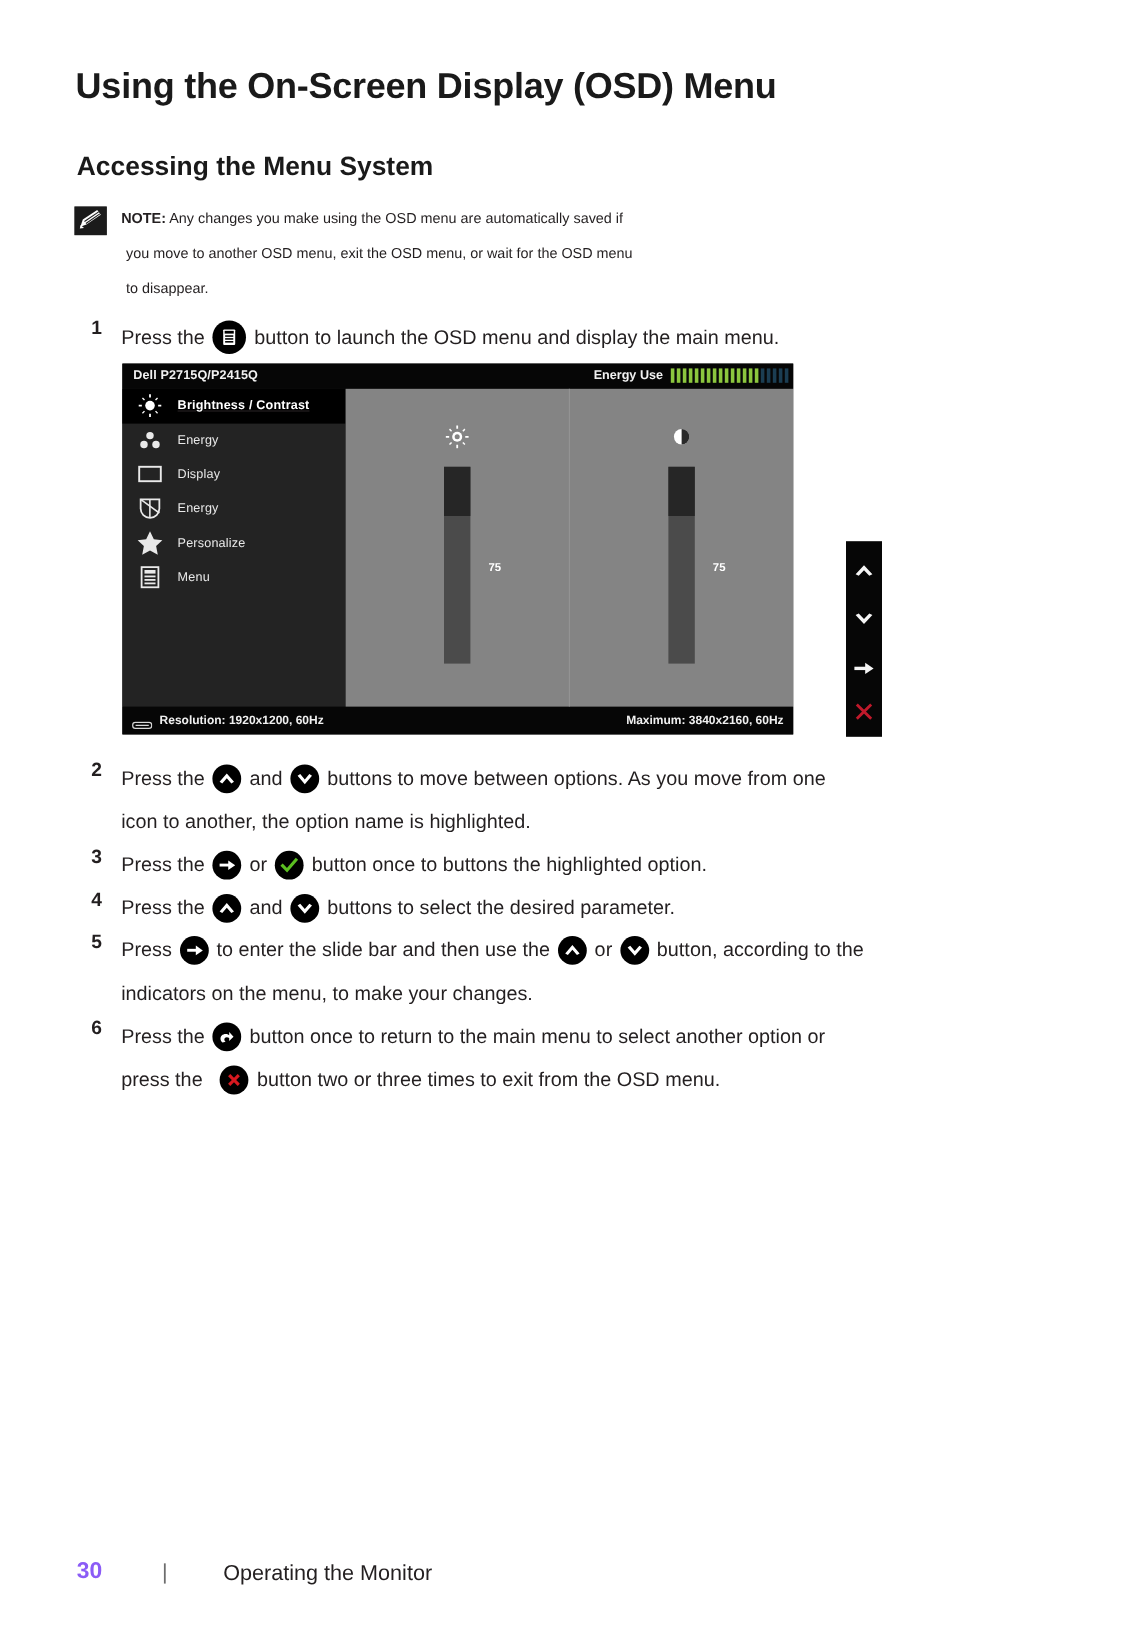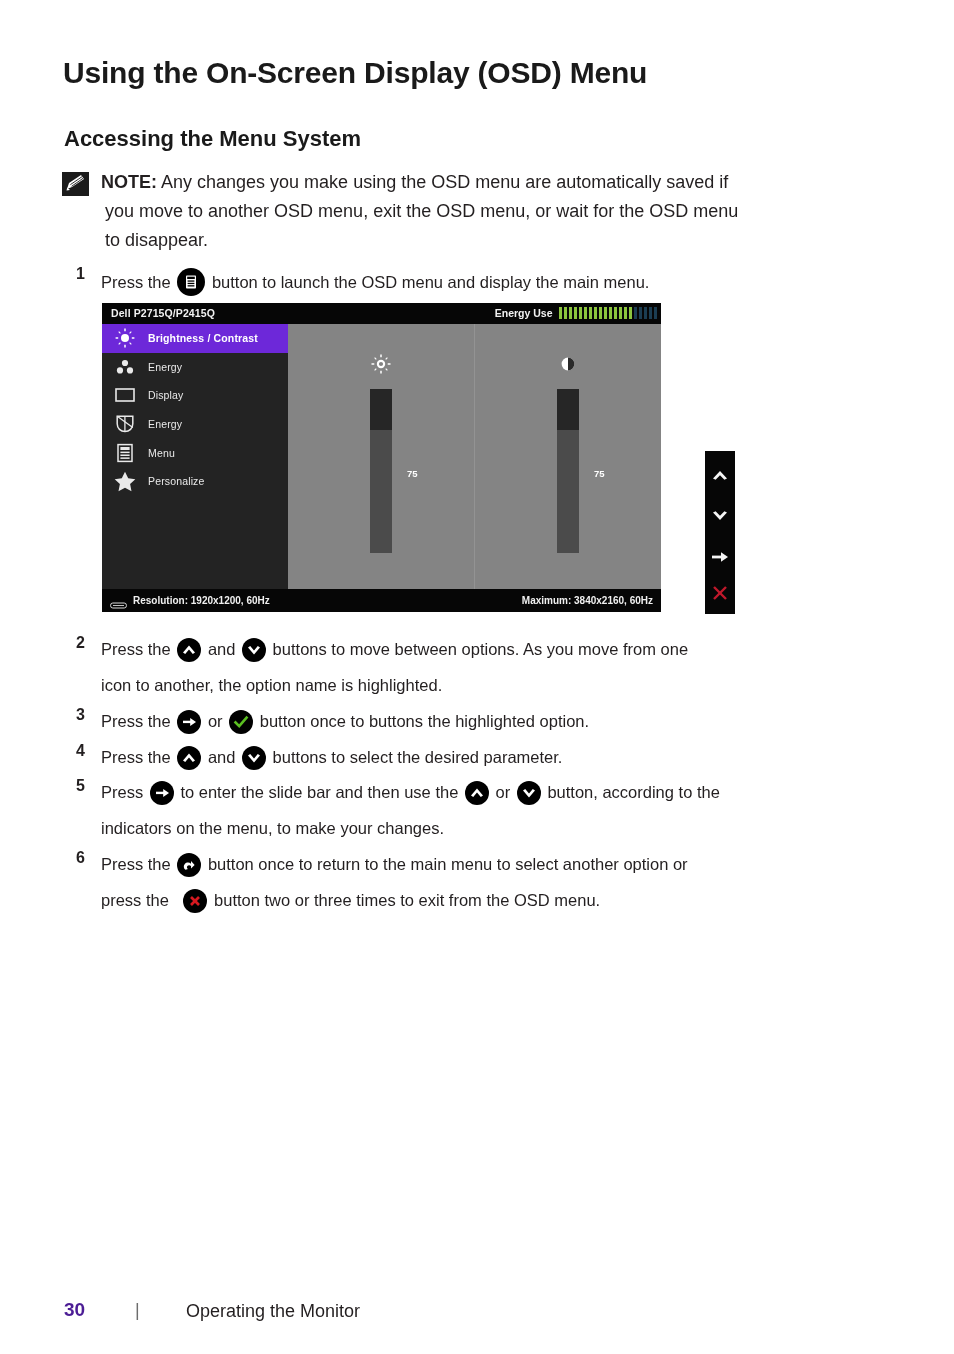--- a/index.html
+++ b/index.html
@@ -48,21 +48,21 @@
     background: #1b1b1b;
     overflow: hidden;
   }
   .note-icon svg { display: block; }
 
   .note-text {
     position: absolute;
     left: 101px;
     top: 168px;
     width: 760px;
-    font-size: 18px;
+    font-size: 12px;
     line-height: 29px;
     color: #231f20;
   }
   .note-text b { font-weight: bold; }
   .note-l2 { display: block; margin-left: 4px; }
 
   
   .step-num {
     position: absolute;
     font-size: 16px;
@@ -143,21 +143,21 @@
     width: 186px;
     bottom: 23px;
     background: #232323;
   }
   .osd-item {
     position: relative;
     height: 28.6px;
     display: flex;
     align-items: center;
   }
-  .osd-item.active { background: #6d28d9; }
+  .osd-item.active { background: #000000; text-decoration: underline; }
   .osd-item-ico {
     width: 46px;
     display: flex;
     align-items: center;
     justify-content: center;
     flex: 0 0 46px;
   }
   .osd-item-label {
     font-size: 10.5px;
     color: #e9e9e9;
@@ -262,21 +262,21 @@
     justify-content: center;
   }
 
   
   .footer-page {
     position: absolute;
     left: 64px;
     top: 1299px;
     font-size: 19px;
     font-weight: bold;
-    color: #4c1d95;
+    color: #8b5cf6;
   }
   .footer-sep {
     position: absolute;
     left: 135px;
     top: 1300px;
     font-size: 18px;
     color: #6d6d6d;
   }
   .footer-title {
     position: absolute;
@@ -404,37 +404,37 @@
           <svg width="20" height="20" viewBox="0 0 20 20">
             <path d="M2.2 2.2 L2.2 9.8 C2.2 14.2 5.6 17.6 10 17.6 C14.4 17.6 17.8 14.2 17.8 9.8 L17.8 2.2 Z" fill="none" stroke="#e9e9e9" stroke-width="1.5"></path>
             <line x1="2.2" y1="2.2" x2="17.8" y2="13.5" stroke="#e9e9e9" stroke-width="1.3"></line>
             <line x1="9.9" y1="2.2" x2="9.9" y2="17.4" stroke="#e9e9e9" stroke-width="1.3"></line>
           </svg>
         </span>
         <span class="osd-item-label">Energy</span>
       </div>
       <div class="osd-item">
         <span class="osd-item-ico">
+          <svg width="22" height="21" viewBox="0 0 22 21">
+            <polygon points="11,0.8 14.2,7.3 21.3,8.2 16.1,13.1 17.5,20.2 11,16.7 4.5,20.2 5.9,13.1 0.7,8.2 7.8,7.3" fill="#e9e9e9"></polygon>
+          </svg>
+        </span>
+        <span class="osd-item-label">Personalize</span>
+      </div>
+      <div class="osd-item">
+        <span class="osd-item-ico">
           <svg width="18" height="20" viewBox="0 0 18 20">
             <rect x="2" y="1.6" width="14" height="16.8" fill="none" stroke="#e9e9e9" stroke-width="1.5"></rect>
             <rect x="4.4" y="4" width="9.2" height="3" fill="#e9e9e9"></rect>
             <rect x="4.4" y="8.6" width="9.2" height="1.5" fill="#e9e9e9"></rect>
             <rect x="4.4" y="11.5" width="9.2" height="1.5" fill="#e9e9e9"></rect>
             <rect x="4.4" y="14.4" width="9.2" height="1.5" fill="#e9e9e9"></rect>
           </svg>
         </span>
         <span class="osd-item-label">Menu</span>
-      </div>
-      <div class="osd-item">
-        <span class="osd-item-ico">
-          <svg width="22" height="21" viewBox="0 0 22 21">
-            <polygon points="11,0.8 14.2,7.3 21.3,8.2 16.1,13.1 17.5,20.2 11,16.7 4.5,20.2 5.9,13.1 0.7,8.2 7.8,7.3" fill="#e9e9e9"></polygon>
-          </svg>
-        </span>
-        <span class="osd-item-label">Personalize</span>
       </div>
     </div>
 
   <div class="osd-pane">
 
     <div class="slider-col">
       <div class="slider-ico">
         <svg width="20" height="20" viewBox="0 0 20 20">
           <circle cx="10" cy="10" r="4.2" fill="#ffffff"></circle>
           <circle cx="10" cy="10" r="2.1" fill="#848484"></circle>

